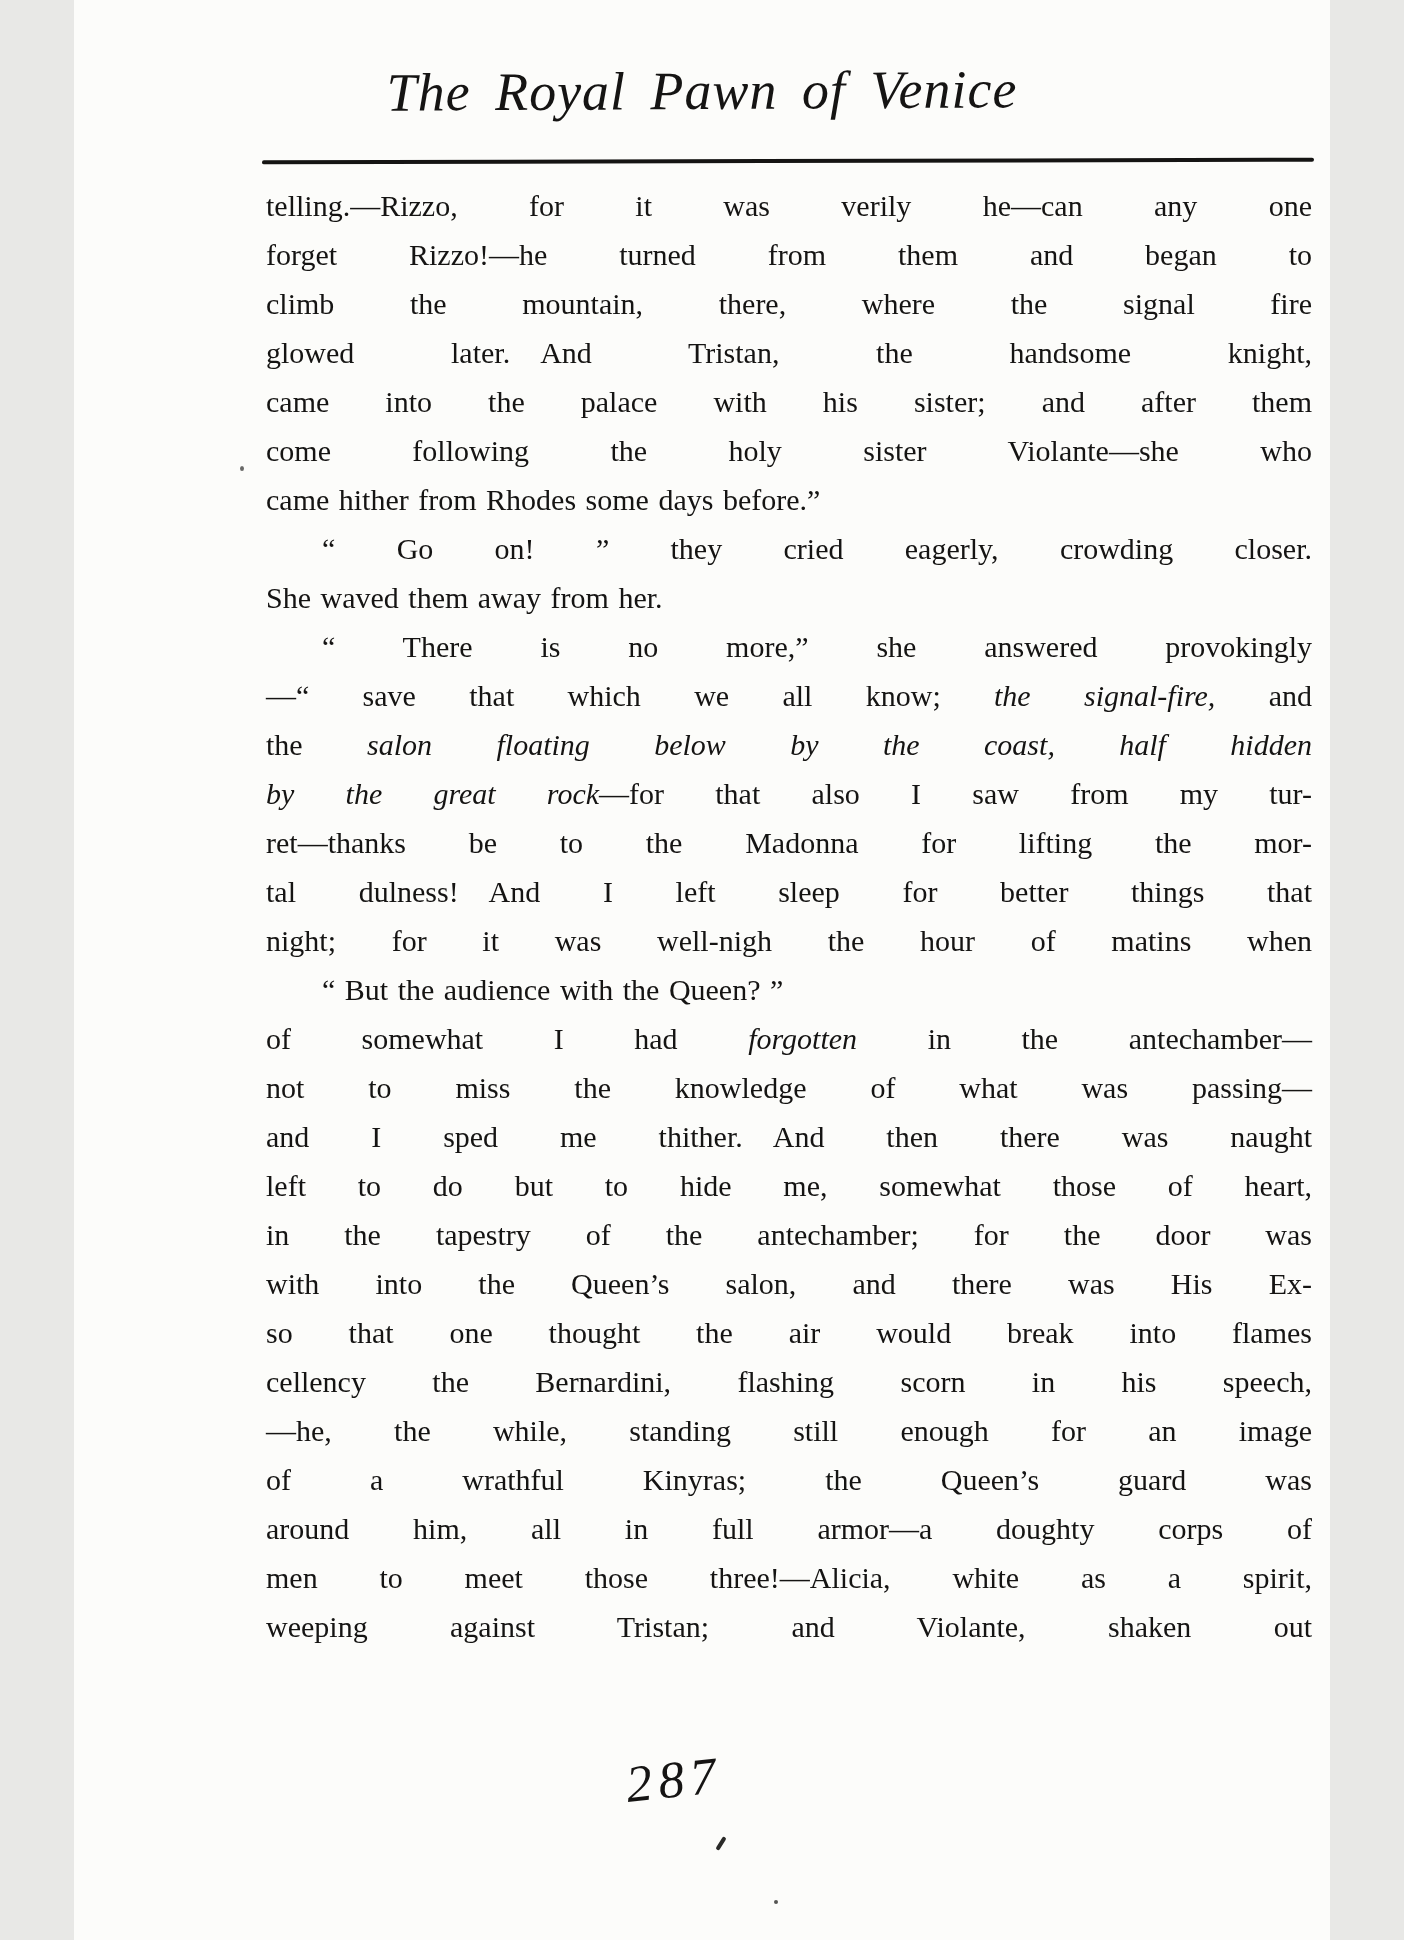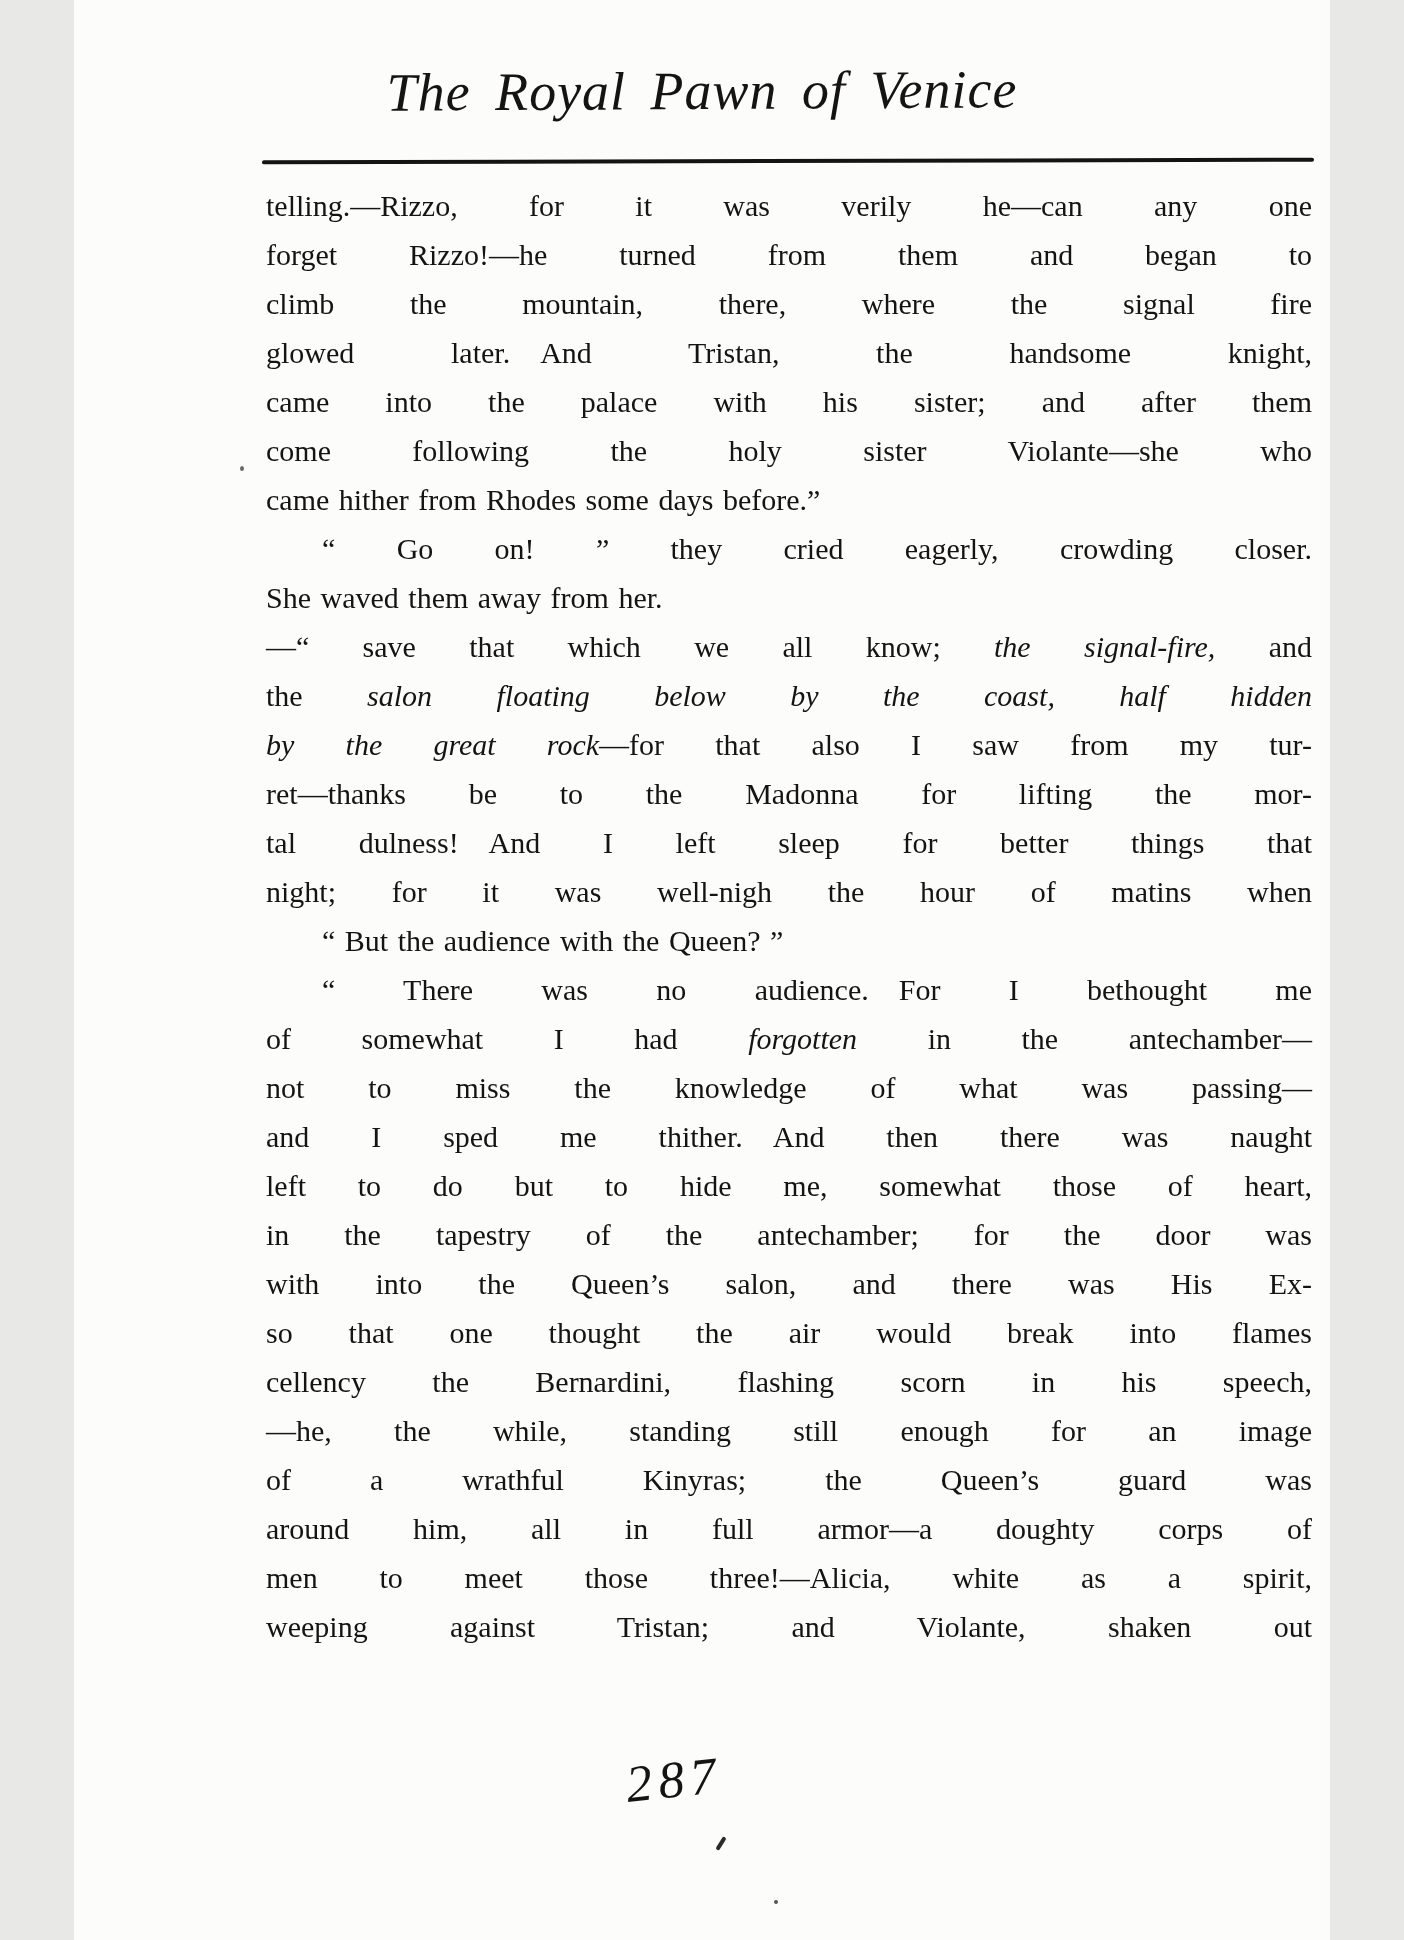--- a/index.html
+++ b/index.html
@@ -102,28 +102,28 @@
   <div class="text-block">
       <div class="line"><span>telling.—Rizzo, for it was verily he—can any one</span></div>
       <div class="line"><span>forget Rizzo!—he turned from them and began to</span></div>
       <div class="line"><span>climb the mountain, there, where the signal fire</span></div>
       <div class="line"><span>glowed later. And Tristan, the handsome knight,</span></div>
       <div class="line"><span>came into the palace with his sister; and after them</span></div>
       <div class="line"><span>come following the holy sister Violante—she who</span></div>
       <div class="line noj"><span>came hither from Rhodes some days before.”</span></div>
       <div class="line indent"><span>“ Go on! ” they cried eagerly, crowding closer.</span></div>
       <div class="line noj"><span>She waved them away from her.</span></div>
+      <div class="line indent"><span>“ There is no more,” she answered provokingly</span></div>
       <div class="line"><span>—“ save that which we all know; </span><span class="it">the signal-fire,</span><span> and</span></div>
       <div class="line"><span>the </span><span class="it">salon floating below by the coast, half hidden</span></div>
       <div class="line"><span class="it">by the great rock</span><span>—for that also I saw from my tur-</span></div>
       <div class="line"><span>ret—thanks be to the Madonna for lifting the mor-</span></div>
       <div class="line"><span>tal dulness! And I left sleep for better things that</span></div>
       <div class="line"><span>night; for it was well-nigh the hour of matins when</span></div>
       <div class="line indent noj"><span>“ But the audience with the Queen? ”</span></div>
-      <div class="line indent"><span>“ There was no audience. For I bethought me</span></div>
       <div class="line"><span>of somewhat I had </span><span class="it">forgotten</span><span> in the antechamber—</span></div>
       <div class="line"><span>not to miss the knowledge of what was passing—</span></div>
       <div class="line"><span>and I sped me thither. And then there was naught</span></div>
       <div class="line"><span>left to do but to hide me, somewhat those of heart,</span></div>
       <div class="line"><span>in the tapestry of the antechamber; for the door was</span></div>
       <div class="line"><span>with into the Queen’s salon, and there was His Ex-</span></div>
       <div class="line"><span>so that one thought the air would break into flames</span></div>
       <div class="line"><span>cellency the Bernardini, flashing scorn in his speech,</span></div>
       <div class="line"><span>—he, the while, standing still enough for an image</span></div>
       <div class="line"><span>of a wrathful Kinyras; the Queen’s guard was</span></div>

